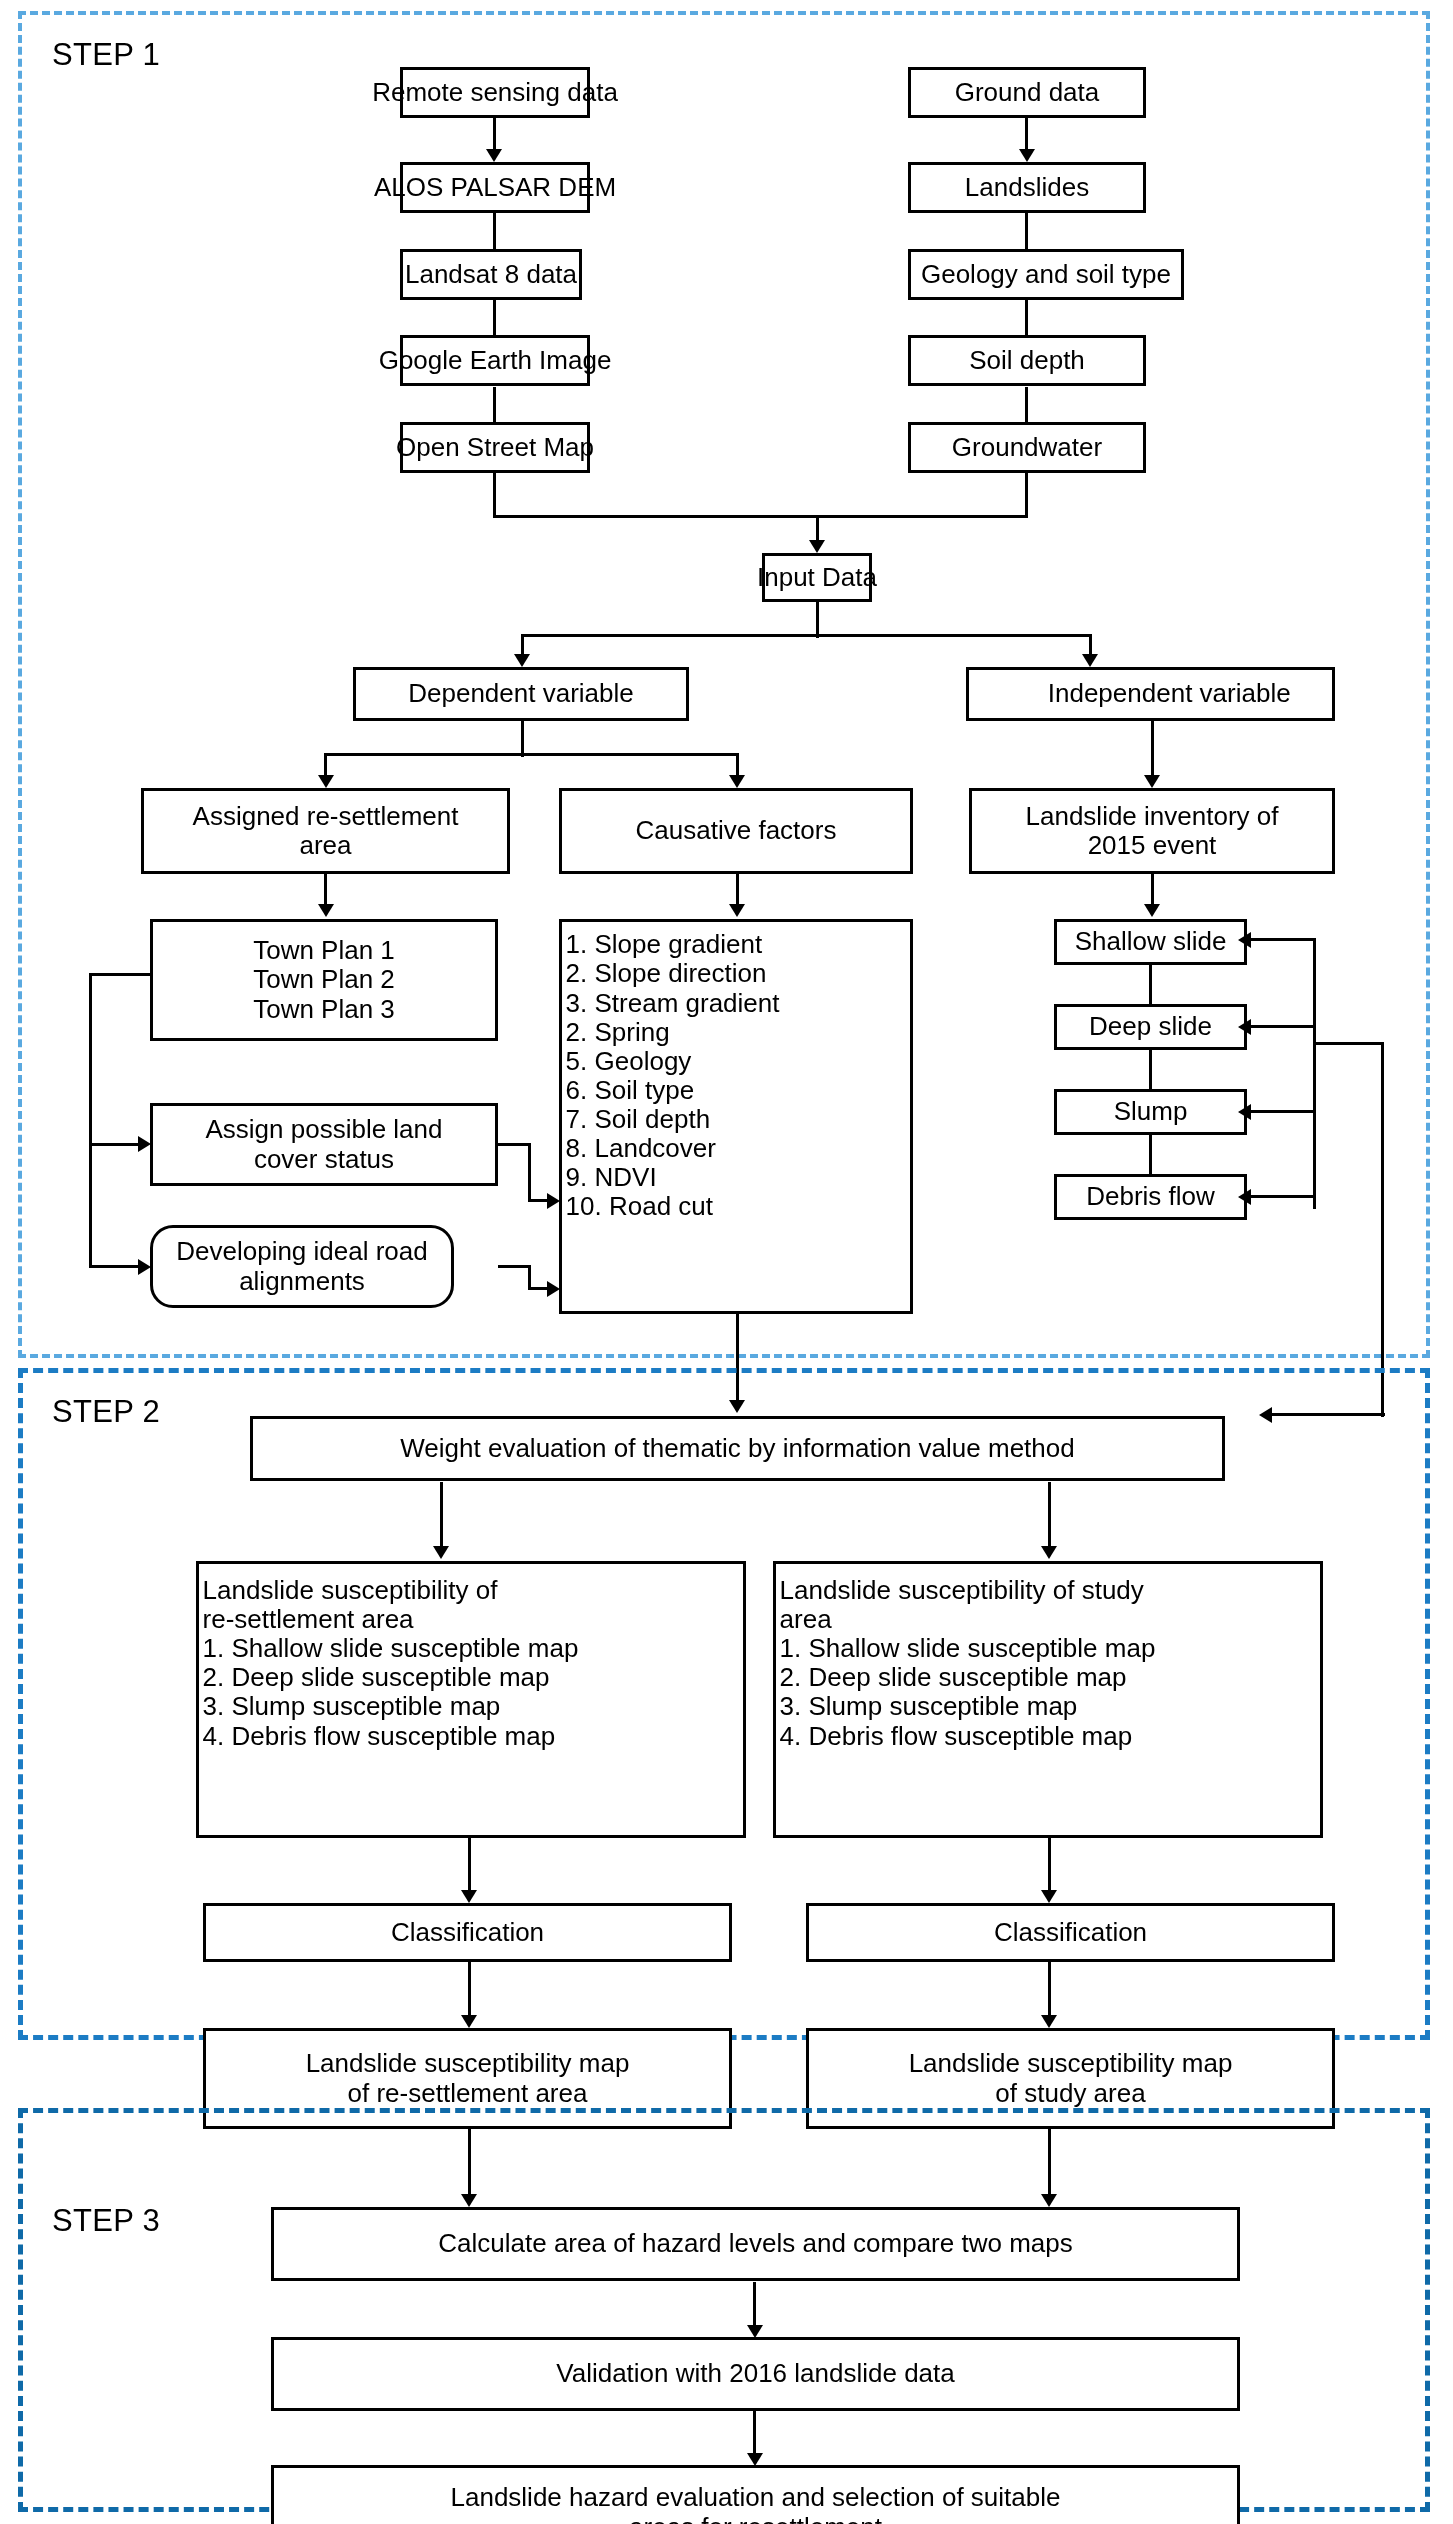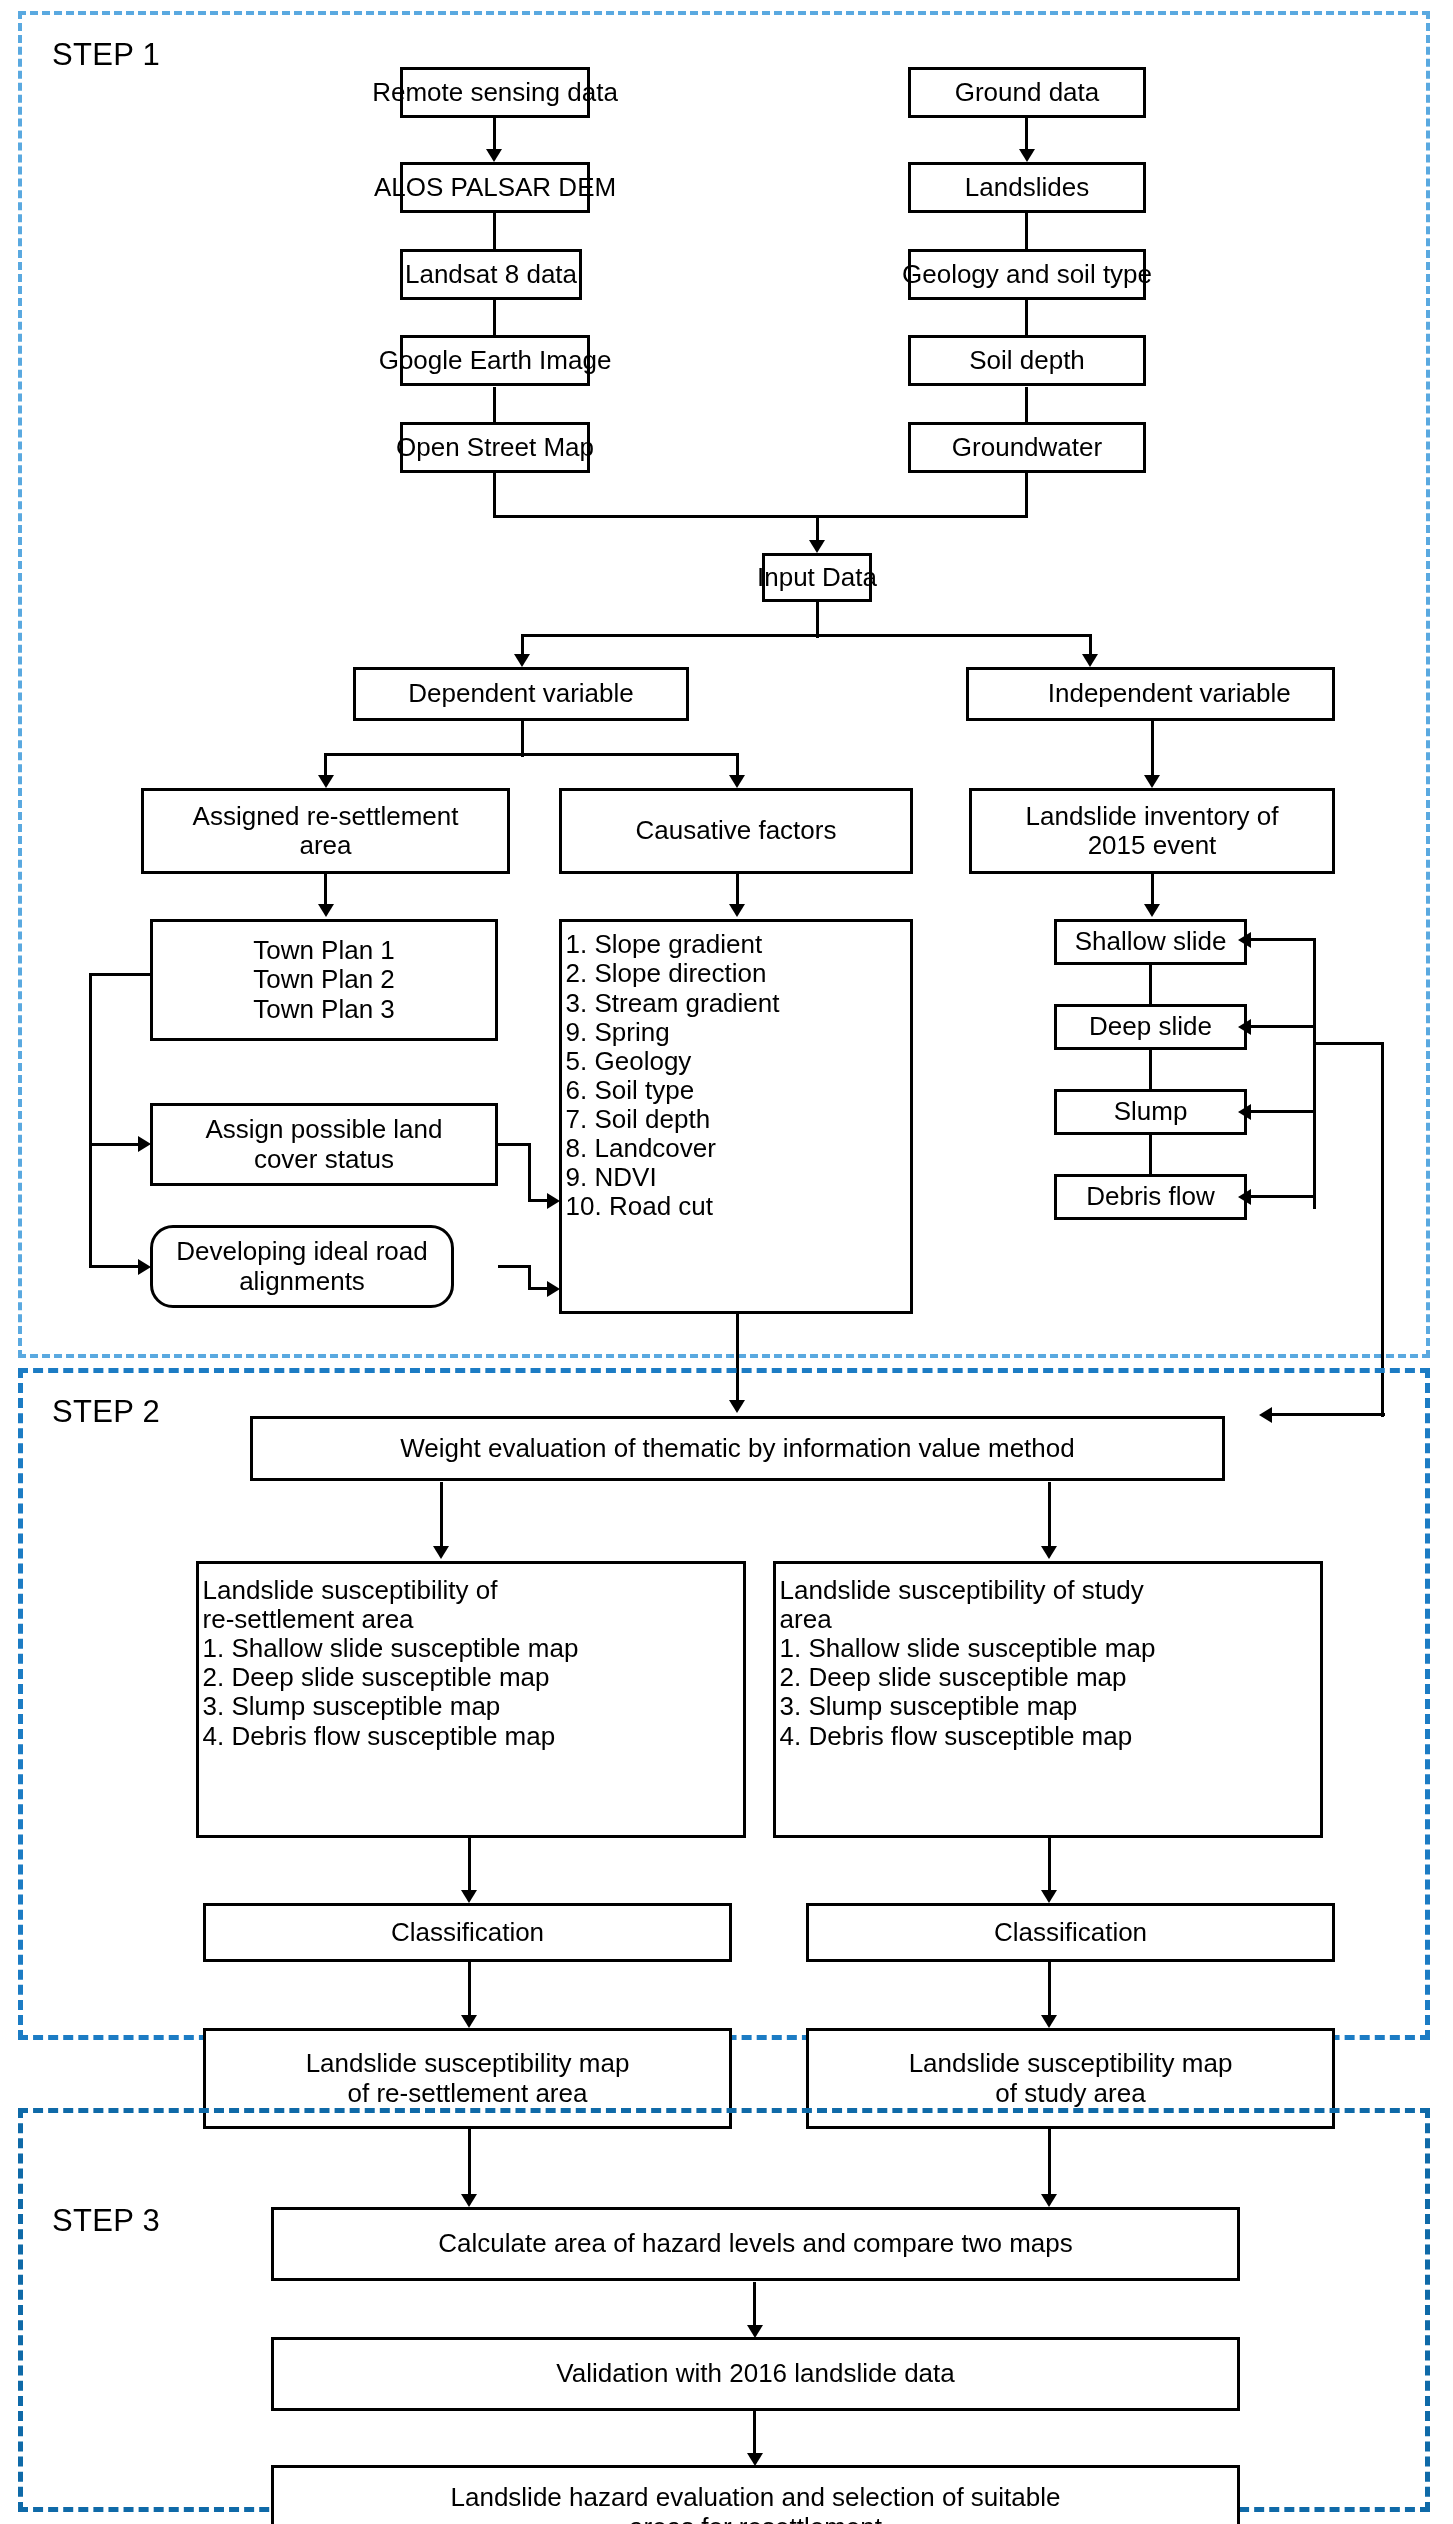--- a/index.html
+++ b/index.html
@@ -81,21 +81,21 @@
     <span class="ln">Ground data</span>
   </div>
   <div class="seg vseg" style="left:1025px;top:118px;height:36px;"></div>
   <div class="arrow down" style="left:1019px;top:149px;"></div>
 
   <div class="node" style="left:908px;top:162px;width:238px;height:51px;">
     <span class="ln">Landslides</span>
   </div>
   <div class="seg vseg" style="left:1025px;top:213px;height:37px;"></div>
 
-  <div class="node" style="left:908px;top:249px;width:238px;height:51px;">
+  <div class="node" style="left:908px;top:249px;width:276px;height:51px;">
     <span class="ln">Geology and soil type</span>
   </div>
   <div class="seg vseg" style="left:1025px;top:300px;height:37px;"></div>
 
   <div class="node" style="left:908px;top:335px;width:238px;height:51px;">
     <span class="ln">Soil depth</span>
   </div>
   <div class="seg vseg" style="left:1025px;top:387px;height:37px;"></div>
 
   <div class="node" style="left:908px;top:422px;width:238px;height:51px;">
@@ -167,21 +167,21 @@
       <span class="ln">Town Plan 2</span>
       <span class="ln">Town Plan 3</span>
     </span>
   </div>
 
   <div class="node left" style="left:559px;top:919px;width:354px;height:395px;align-items:flex-start;padding-top:8.3px;">
     <span class="lines">
       <span class="ln">1. Slope gradient</span>
       <span class="ln">2. Slope direction</span>
       <span class="ln">3. Stream gradient</span>
-      <span class="ln">9. Spring</span>
+      <span class="ln">2. Spring</span>
       <span class="ln">5. Geology</span>
       <span class="ln">6. Soil type</span>
       <span class="ln">7. Soil depth</span>
       <span class="ln">8. Landcover</span>
       <span class="ln">9. NDVI</span>
       <span class="ln">10. Road cut</span>
     </span>
   </div>
 
   <div class="node" style="left:1054px;top:919px;width:193px;height:46px;">

